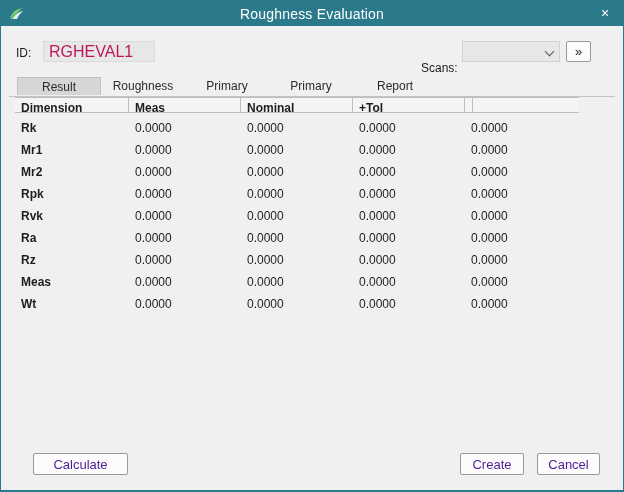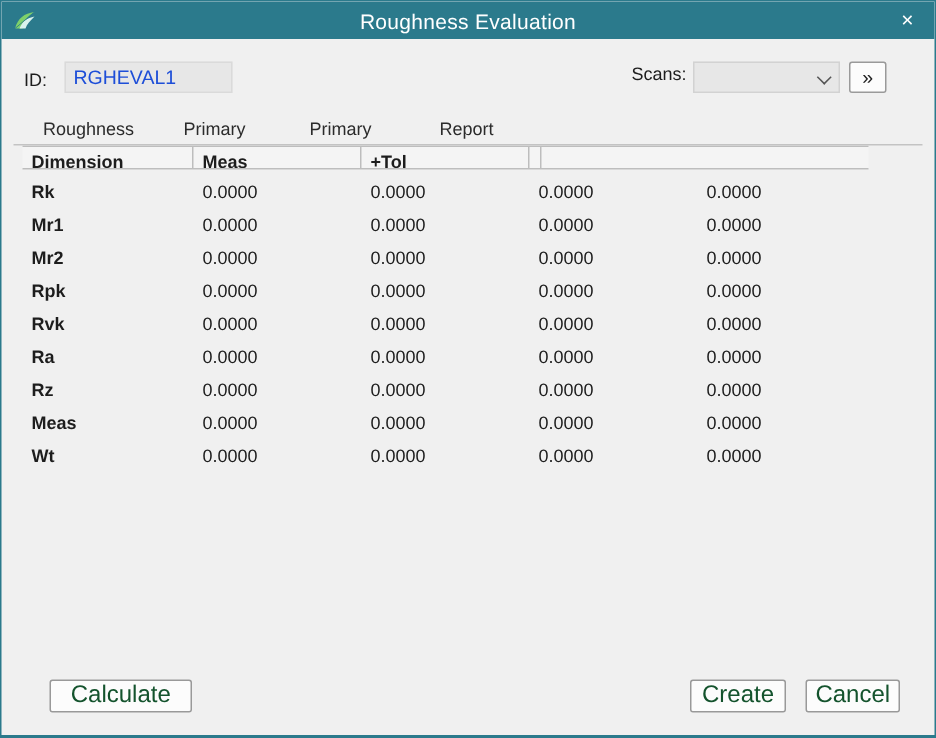--- a/index.html
+++ b/index.html
@@ -17,24 +17,24 @@
     flex:1;text-align:center;color:#ffffff;font-size:14px;letter-spacing:.2px;
   }
   .titlebar .close{
     position:absolute;right:9px;top:3px;color:#ffffff;font-size:14px;line-height:18px;
     width:18px;text-align:center;cursor:default;
   }
   
   .id-label{position:absolute;left:15px;top:45px;}
   .id-input{
     position:absolute;left:42px;top:40px;width:112px;height:21px;box-sizing:border-box;
-    background:#e7e7e7;border:1px solid #dadada;font-family:inherit;font-size:13px;
-    padding:0 5px;color:#1d4ed8;outline:none;
-  }
-  .scans-label{position:absolute;left:420px;top:41px;}
+    background:#e7e7e7;border:1px solid #dadada;font-family:inherit;font-size:16px;
+    padding:0 5px;color:#be185d;outline:none;
+  }
+  .scans-label{position:absolute;left:420px;top:60px;}
   .scans-dropdown{
     position:absolute;left:461px;top:40px;width:98px;height:21px;box-sizing:border-box;
     background:#e7e7e7;border:1px solid #d2d2d2;
   }
   .scans-dropdown .sel{position:absolute;left:5px;top:3px;}
   .chevron-down{
     position:absolute;right:6px;top:6px;width:6px;height:6px;
     border-right:1.5px solid #555;border-bottom:1.5px solid #555;
     transform:rotate(45deg);
   }
@@ -70,22 +70,22 @@
   .c1{width:112px;}
   .c2{width:112px;}
   .c3{width:112px;}
   .c4{width:106px;}
   .c5{width:8px;padding:0;}
   .trow .c0{font-weight:bold;}
   .trow .c1,.trow .c2,.trow .c3,.trow .c4{font-weight:normal;}
   
   .btn{
     position:absolute;box-sizing:border-box;height:22px;background:#fcfcfc;
-    border:1px solid #999999;border-radius:2px;font-family:inherit;font-size:16px;
-    color:#14532d;text-align:center;padding:0;
+    border:1px solid #999999;border-radius:2px;font-family:inherit;font-size:13px;
+    color:#4c1d95;text-align:center;padding:0;
   }
   #calculate{left:32px;top:452px;width:95px;}
   #create{left:459px;top:452px;width:64px;}
   #cancel{left:536px;top:452px;width:63px;}
 </style>
 </head>
 <body style="--titlebar-teal: #2b7a8c; --icon-green: #7ed06a; --icon-light: #d9f2ee;">
 
 <div class="window">
 
@@ -104,29 +104,31 @@
   <label class="id-label">ID:</label>
   <input class="id-input" value="RGHEVAL1" style="">
   <label class="scans-label">Scans:</label>
   <div class="scans-dropdown">
     <span class="sel"></span>
     <span class="chevron-down"></span>
   </div>
   <button class="expand-btn">»</button>
 
   <div class="tabbar">
+    <div class="tab active">Result</div>
     <div class="tab">Roughness</div>
     <div class="tab">Primary</div>
     <div class="tab">Primary</div>
     <div class="tab">Report</div>
   </div>
 
   <div class="thead">
     <div class="cell c0">Dimension</div>
     <div class="cell c1">Meas</div>
+    <div class="cell c2">Nominal</div>
     <div class="cell c3">+Tol</div>
     <div class="cell c5"></div>
   </div>
 
   <div class="tbody">
       <div class="trow">
         <div class="cell c0">Rk</div>
         <div class="cell c1">0.0000</div>
         <div class="cell c2">0.0000</div>
         <div class="cell c3">0.0000</div>

